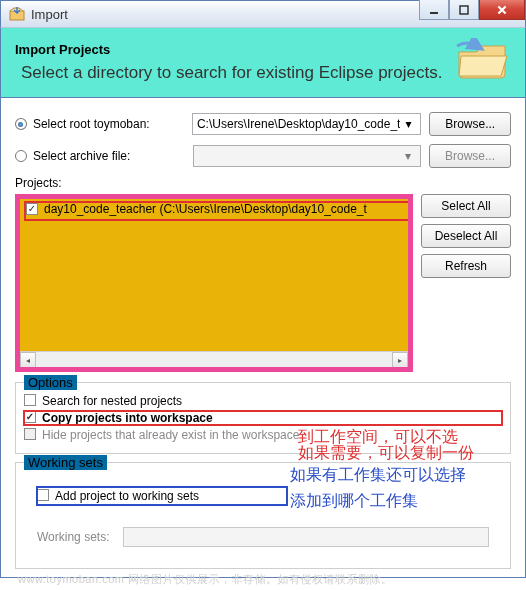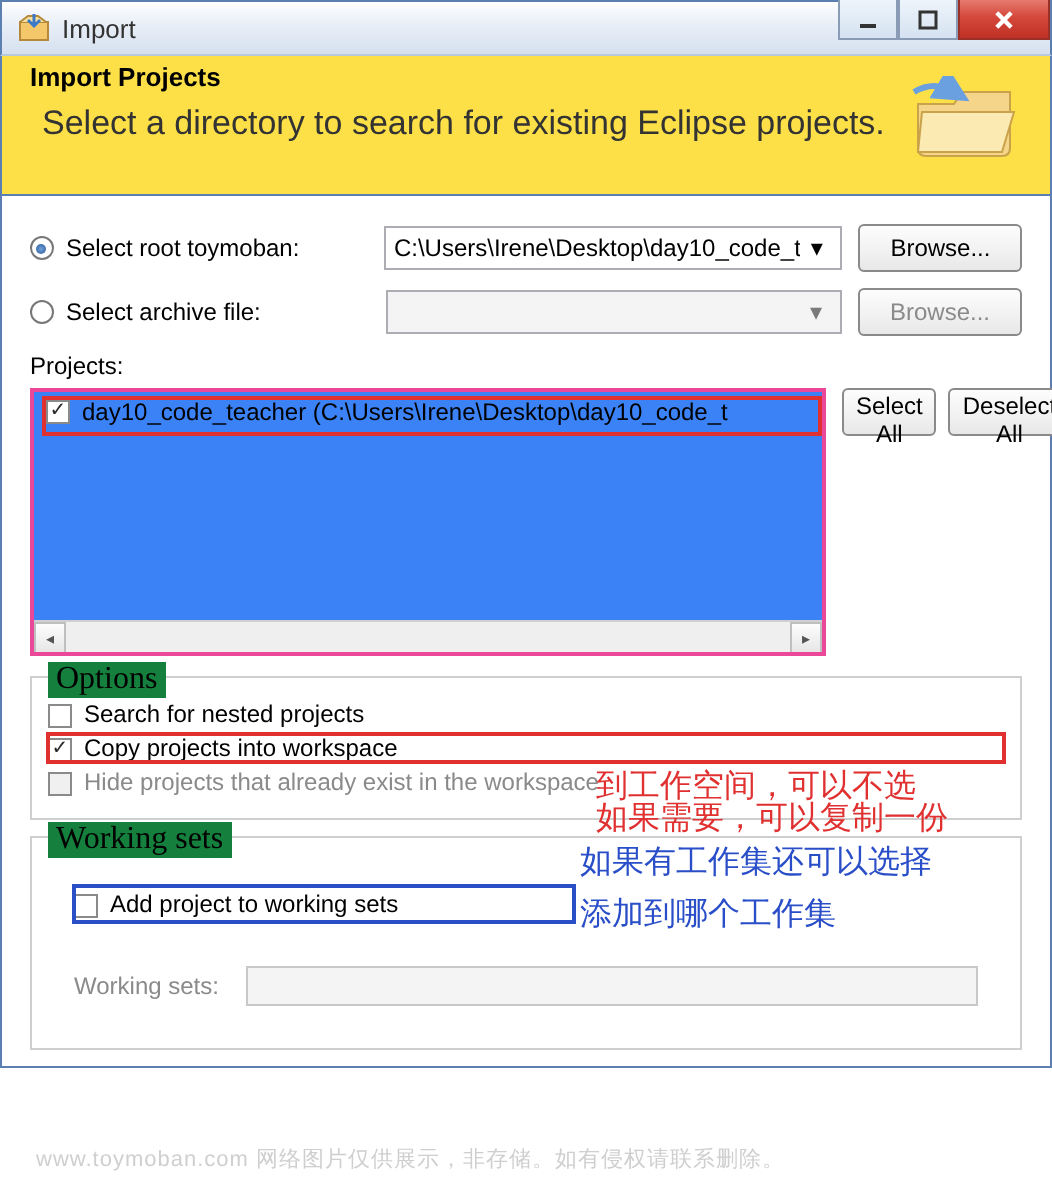--- a/index.html
+++ b/index.html
@@ -8,56 +8,56 @@
 
 .titlebar { height: 28px; background: linear-gradient(#fdfeff, #e8eef7 45%, #d5e0ef); border: 1px solid #5a7fb0; border-bottom: 1px solid #b8c8dd; display: flex; align-items: center; padding: 0 0 0 8px; position: relative; }
 .titlebar-icon { width: 16px; height: 16px; margin-right: 6px; }
 .titlebar-title { font-size: 13px; color: #333; }
 .win-controls { position: absolute; right: 0; top: -1px; display: flex; }
 .win-btn { width: 30px; height: 20px; border: 1px solid #8a9cb5; border-top: none; background: linear-gradient(#eef4fb, #d5e2f1); display: flex; align-items: center; justify-content: center; font-size: 10px; }
 .win-btn.close { width: 46px; background: linear-gradient(#e67a6f, #d4483b 45%, #c03125); border-color: #9a3028; color: #fff; border-top-right-radius: 0; }
 .win-btn.min svg, .win-btn.max svg { width: 10px; height: 10px; }
 
 
-.header { background: #fde047; border: 1px solid #5a7fb0; border-top: none; padding: 3px 14px 12px 14px; position: relative; min-height: 70px; }
+.header { background: #5eead4; border: 1px solid #5a7fb0; border-top: none; padding: 14px 14px 12px 14px; position: relative; min-height: 70px; }
 .header-title { font-size: 13px; font-weight: bold; margin-bottom: 6px; }
 .header-desc { font-size: 17px; color: #333; margin-left: 6px; }
 .folder-icon { position: absolute; right: 14px; top: 10px; width: 56px; height: 44px; }
 
 
 .content { border: 1px solid #5a7fb0; border-top: none; padding: 14px 14px 8px 14px; }
 
 .src-row { display: flex; align-items: center; margin-bottom: 8px; }
 .radio { width: 12px; height: 12px; border: 1px solid #777; border-radius: 50%; margin-right: 6px; display: inline-flex; align-items: center; justify-content: center; background: #fff; }
 .radio.checked::after { content: ""; width: 5px; height: 5px; background: radial-gradient(#6fa0d8,#2a5a9a); border-radius: 50%; }
 .src-label { width: 160px; }
 .combo { flex: 1; height: 22px; border: 1px solid #abadb3; background: #fff; display: flex; align-items: center; padding: 0 4px; position: relative; }
 .combo.disabled { background: #f4f4f4; color: #7a7a7a; }
 .combo-text { white-space: nowrap; overflow: hidden; text-overflow: clip; flex: 1; }
 .combo-arrow { width: 16px; text-align: center; }
 .btn { width: 82px; height: 24px; border: 1px solid #8a8a8a; background: linear-gradient(#fdfdfd, #e8e8e8); margin-left: 8px; font-size: 12px; border-radius: 3px; }
 .btn:disabled, .btn.disabled { color: #8a8a8a; }
 
 .projects-label { margin: 8px 0 4px 0; }
 .proj-area { display: flex; }
-.proj-list { flex: 1; height: 134px; border: 2px solid #ec4899; background: #3b82f6; position: relative; overflow: hidden; }
+.proj-list { flex: 1; height: 178px; border: 5px solid #ec4899; background: #eab308; position: relative; overflow: hidden; }
 .proj-item { display: flex; align-items: center; padding: 3px 6px; white-space: nowrap; }
 .chk { width: 12px; height: 12px; border: 1px solid #8a8a8a; background: #fff; display: inline-flex; align-items: center; justify-content: center; margin-right: 6px; }
 .chk.checked::after { content: "✓"; font-size: 10px; line-height: 10px; color: #2a2a2a; }
 .chk.disabled { background: #f0f0f0; color: #aaa; }
 .proj-hl { position: absolute; border: 2px solid #e03030; left: 4px; top: 2px; width: 390px; height: 20px; pointer-events: none; }
 .proj-scroll { position: absolute; left: 0; right: 0; bottom: 0; height: 16px; background: #efefef; border-top: 1px solid #d0d0d0; display: flex; justify-content: space-between; }
 .scroll-btn { width: 16px; height: 16px; background: linear-gradient(#fdfdfd,#e6e6e6); border: 1px solid #bfbfbf; display: flex; align-items: center; justify-content: center; font-size: 8px; color: #555; }
-.proj-btns { width: 90px; margin-left: 8px; display: flex; gap: 6px; }
+.proj-btns { width: 90px; margin-left: 8px; display: flex; flex-direction: column; gap: 6px; }
 .proj-btns .btn { width: 90px; margin-left: 0; }
 
 .group { border: 1px solid #cfcfcf; margin-top: 10px; padding: 8px 8px 8px 8px; position: relative; }
-.group-title { position: absolute; top: -8px; left: 8px; background: #15803d; padding: 0 4px; font-size: 16px; font-family: Liberation Serif, serif; }
-.opt-row { display: flex; align-items: flex-end; margin: 3px 0; }
-.opt-row.hl-red { outline: 2px solid #e03030; outline-offset: -1px; }
+.group-title { position: absolute; top: -8px; left: 8px; background: #0369a1; padding: 0 4px; font-size: 13px; }
+.opt-row { display: flex; align-items: flex-start; margin: 3px 0; }
+.opt-row.hl-red { outline: 2px solid #e03030; outline-offset: -1px; font-weight: bold; }
 .opt-disabled { color: #8a8a8a; }
 
 .annot { position: absolute; font-size: 16px; color: #e03030; white-space: nowrap; }
 .annot.blue { color: #2a4ec8; }
 
 .ws-group { border: 1px solid #cfcfcf; margin-top: 8px; padding: 21px; position: relative; }
 .ws-hl { outline: 2px solid #2a4ec8; outline-offset: -1px; padding: 2px 0; }
 .ws-row2 { display: flex; align-items: center; margin-top: 22px; }
 .ws-label { width: 86px; color: #8a8a8a; }
 .ws-combo { flex: 1; height: 20px; border: 1px solid #c8c8c8; background: #f4f4f4; }

